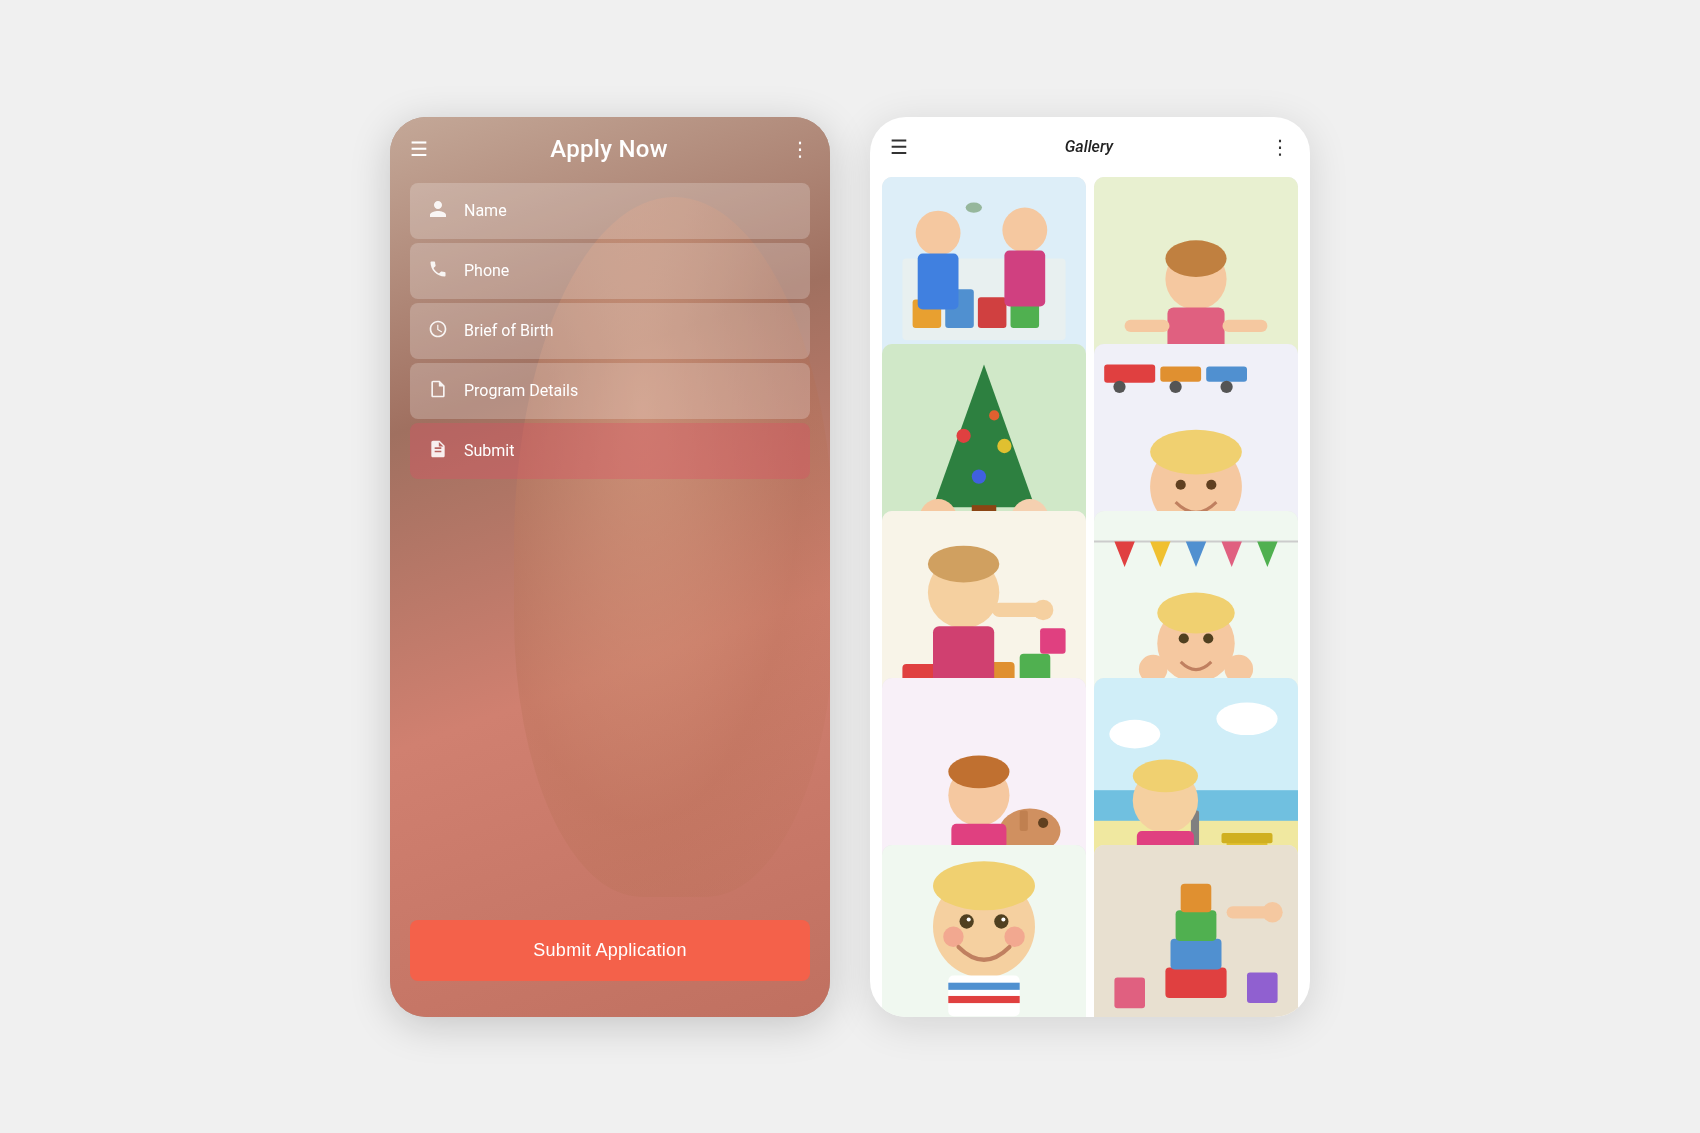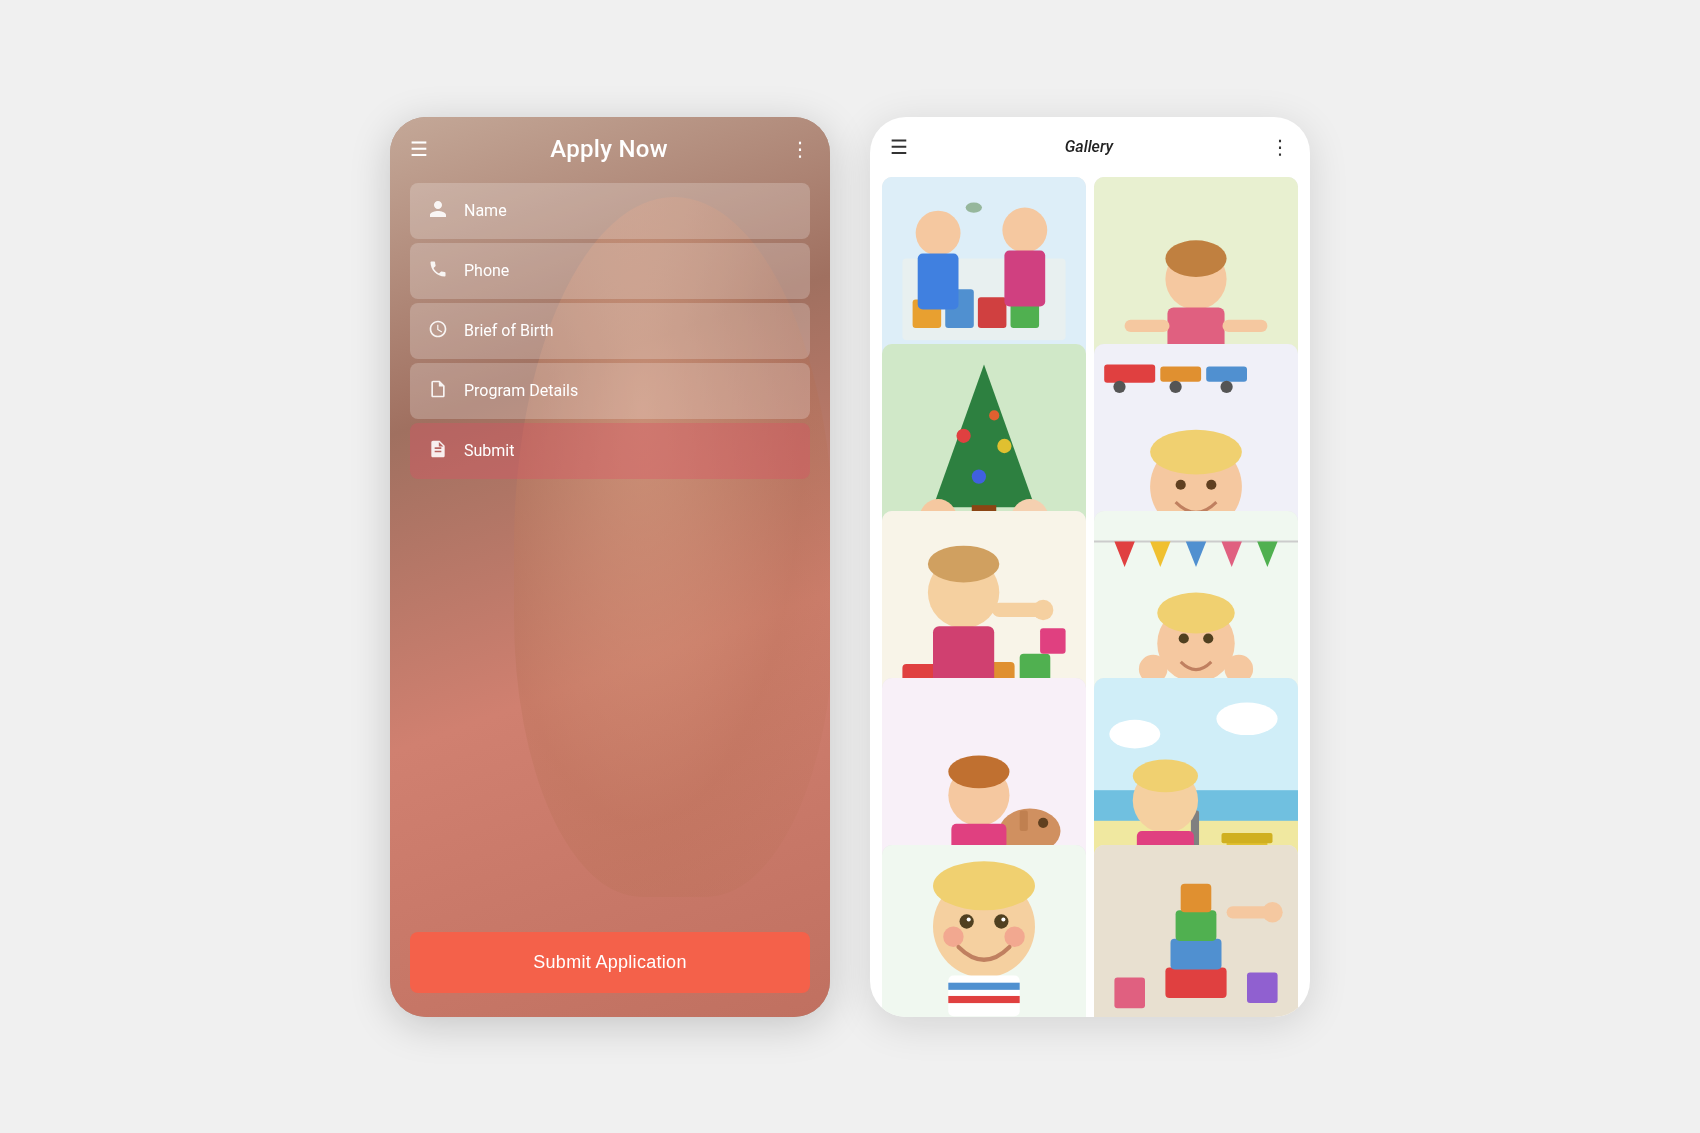--- a/index.html
+++ b/index.html
@@ -101,21 +101,21 @@
 
     .field-label {
       font-size: 16px;
       color: white;
       font-weight: 400;
     }
 
     .submit-btn {
       position: relative;
       z-index: 2;
-      margin: 16px 20px 24px;
+      margin: 16px 20px 36px;
       background: #f4614a;
       color: white;
       border: none;
       border-radius: 8px;
       padding: 20px;
       font-size: 18px;
       font-weight: 500;
       text-align: center;
       cursor: pointer;
       letter-spacing: 0.3px;

